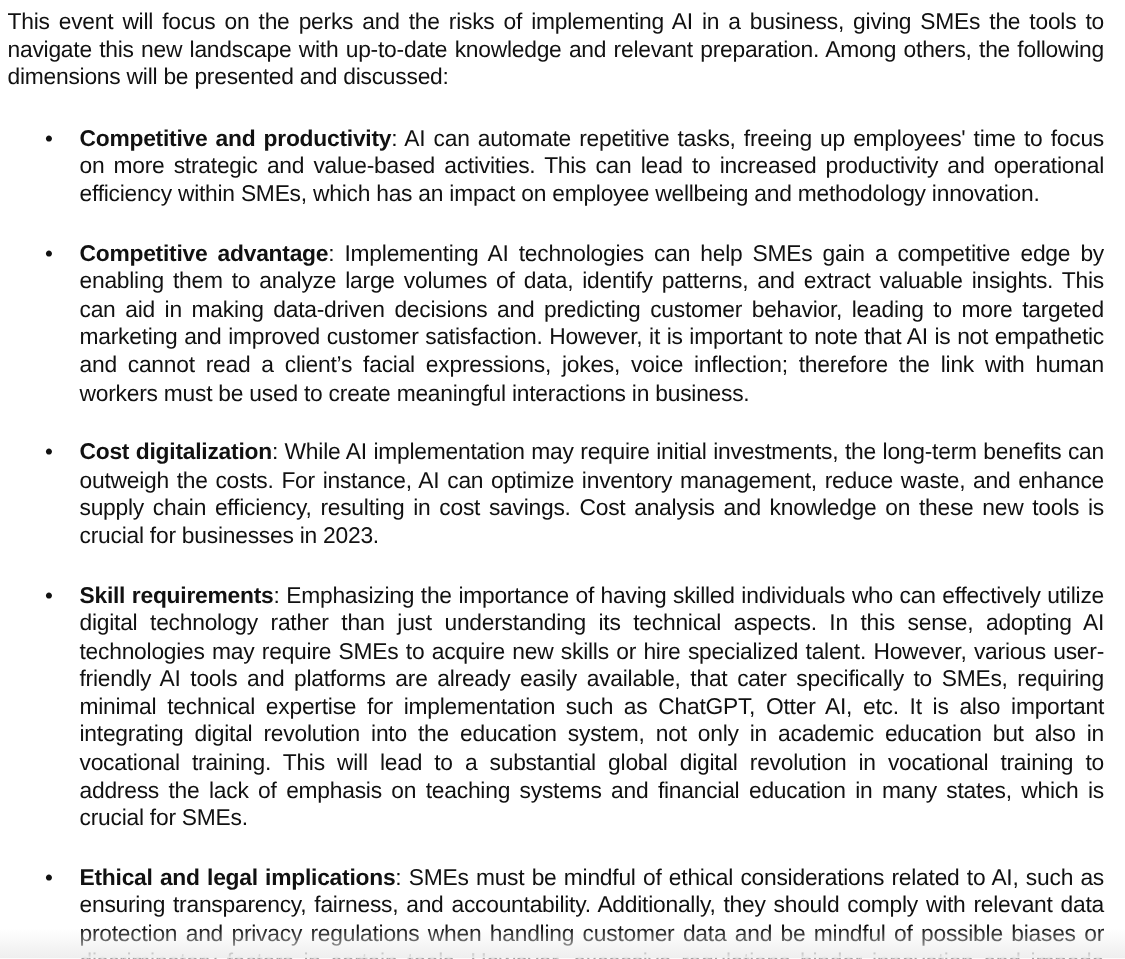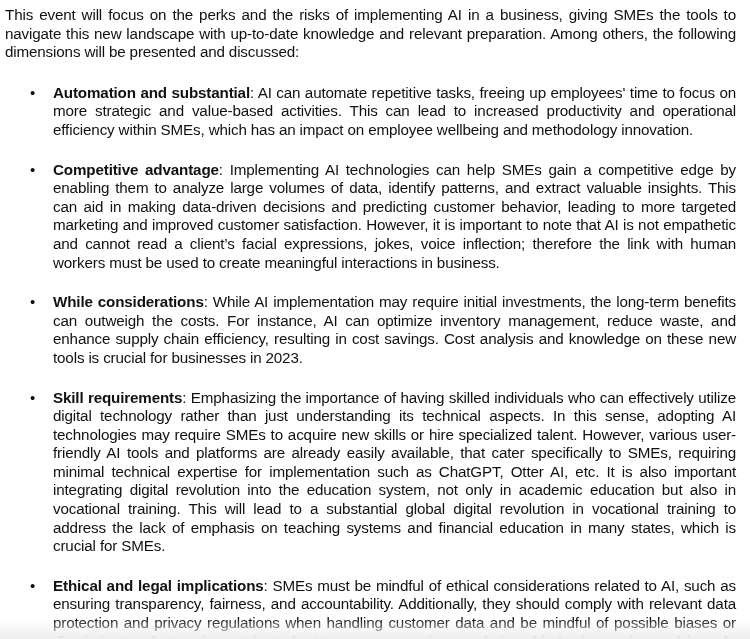--- a/index.html
+++ b/index.html
@@ -59,29 +59,29 @@
   </style>
 </head>
 <body>
 
 <div class="page">
   <p class="intro">This event will focus on the perks and the risks of implementing AI in a business, giving SMEs the tools to navigate this new landscape with up-to-date knowledge and relevant preparation. Among others, the following dimensions will be presented and discussed:</p>
 
   <ul class="list">
     <li class="item">
       <span class="bullet">•</span>
-      <span class="term">Automation and substantial</span><span>: AI can automate repetitive tasks, freeing up employees' time to focus on more strategic and value-based activities. This can lead to increased productivity and operational efficiency within SMEs, which has an impact on employee wellbeing and methodology innovation.</span>
+      <span class="term">Competitive and productivity</span><span>: AI can automate repetitive tasks, freeing up employees' time to focus on more strategic and value-based activities. This can lead to increased productivity and operational efficiency within SMEs, which has an impact on employee wellbeing and methodology innovation.</span>
     </li>
     <li class="item">
       <span class="bullet">•</span>
       <span class="term">Competitive advantage</span><span>: Implementing AI technologies can help SMEs gain a competitive edge by enabling them to analyze large volumes of data, identify patterns, and extract valuable insights. This can aid in making data-driven decisions and predicting customer behavior, leading to more targeted marketing and improved customer satisfaction. However, it is important to note that AI is not empathetic and cannot read a client’s facial expressions, jokes, voice inflection; therefore the link with human workers must be used to create meaningful interactions in business.</span>
     </li>
     <li class="item">
       <span class="bullet">•</span>
-      <span class="term">While considerations</span><span>: While AI implementation may require initial investments, the long-term benefits can outweigh the costs. For instance, AI can optimize inventory management, reduce waste, and enhance supply chain efficiency, resulting in cost savings. Cost analysis and knowledge on these new tools is crucial for businesses in 2023.</span>
+      <span class="term">Cost digitalization</span><span>: While AI implementation may require initial investments, the long-term benefits can outweigh the costs. For instance, AI can optimize inventory management, reduce waste, and enhance supply chain efficiency, resulting in cost savings. Cost analysis and knowledge on these new tools is crucial for businesses in 2023.</span>
     </li>
     <li class="item">
       <span class="bullet">•</span>
       <span class="term">Skill requirements</span><span>: Emphasizing the importance of having skilled individuals who can effectively utilize digital technology rather than just understanding its technical aspects. In this sense, adopting AI technologies may require SMEs to acquire new skills or hire specialized talent. However, various user-friendly AI tools and platforms are already easily available, that cater specifically to SMEs, requiring minimal technical expertise for implementation such as ChatGPT, Otter AI, etc. It is also important integrating digital revolution into the education system, not only in academic education but also in vocational training. This will lead to a substantial global digital revolution in vocational training to address the lack of emphasis on teaching systems and financial education in many states, which is crucial for SMEs.</span>
     </li>
     <li class="item">
       <span class="bullet">•</span>
       <span class="term">Ethical and legal implications</span><span>: SMEs must be mindful of ethical considerations related to AI, such as ensuring transparency, fairness, and accountability. Additionally, they should comply with relevant data protection and privacy regulations when handling customer data and be mindful of possible biases or discriminatory factors in certain tools. However, excessive regulations hinder innovation and impede results. A more balanced and rational approach would be reasonable to emphasize the positive aspects of technology and digitalization, fostering trust and open discussions.</span>
     </li>
   </ul>

